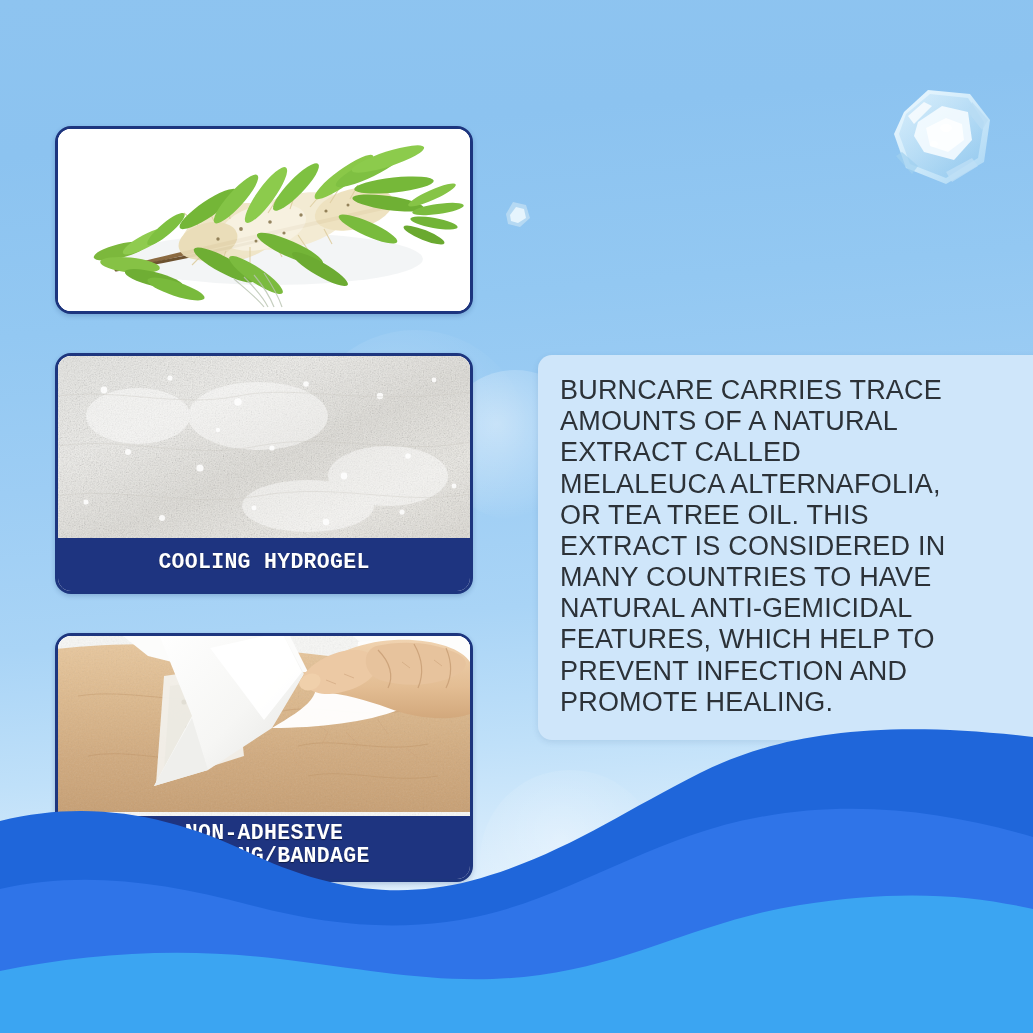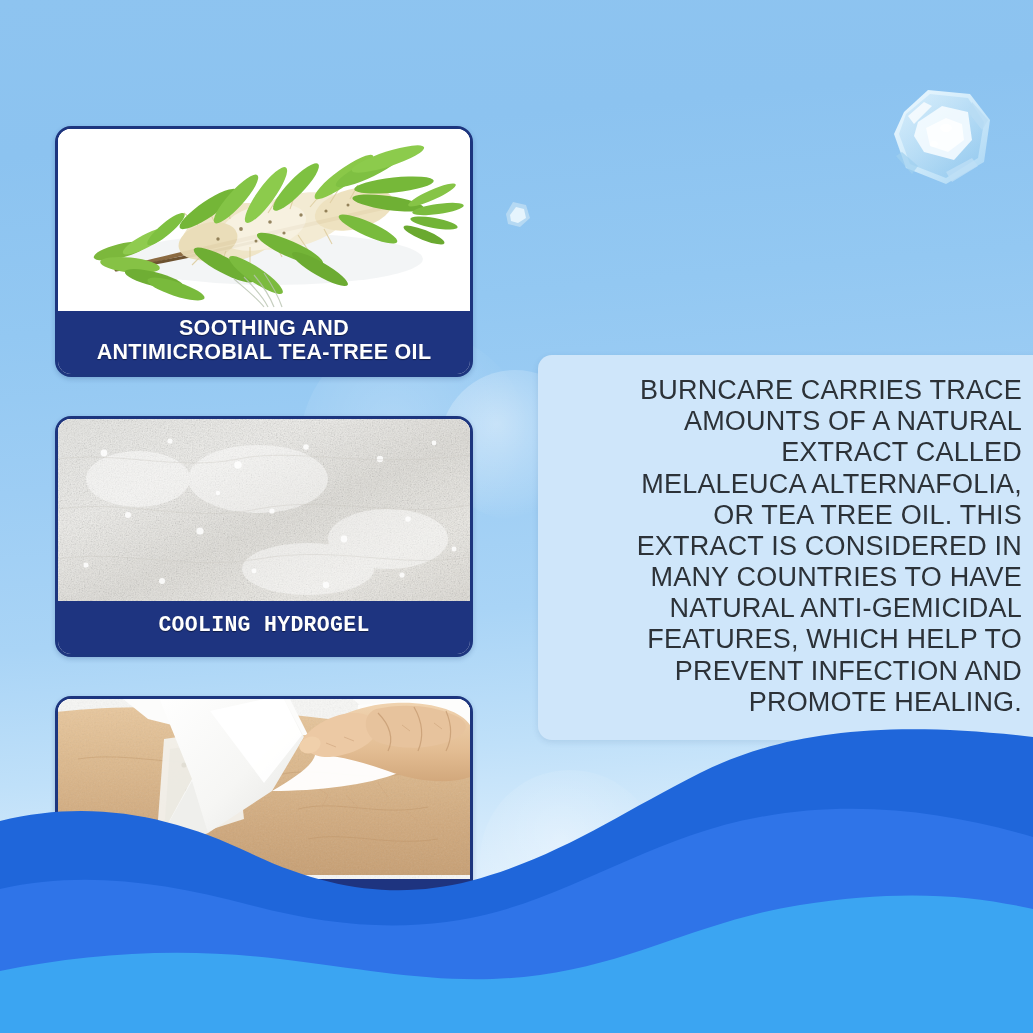--- a/index.html
+++ b/index.html
@@ -98,21 +98,20 @@
     border-radius:14px 0 0 14px;
     box-shadow:0 2px 6px rgba(30,70,120,.12);
   }
   .desc-text {
     color:#2c3238;
     font-size:27px;
     line-height:1.155;
     letter-spacing:.2px;
     font-weight:400;
     white-space:pre-line;
-    text-align:right;
   }
 </style>
 </head>
 <body>
 
 <div class="canvas">
 
   <div class="bubble b2"></div>
   <div class="bubble b1"></div>
   <div class="bubble b5"></div>
@@ -236,22 +235,20 @@
           </g>
 
           <g stroke="#b8c3b0" stroke-width="1.2" fill="none" opacity=".8">
             <path d="M176 150 C190 162 200 170 206 178"></path>
             <path d="M186 148 C198 160 206 170 210 178"></path>
             <path d="M196 146 C206 158 212 168 216 178"></path>
             <path d="M206 144 C214 156 220 166 224 178"></path>
           </g>
         </svg>
       </div>
-      <div class="label">SOOTHING AND
-ANTIMICROBIAL TEA-TREE OIL</div>
     </div>
 
     <div class="card" id="card-2">
       <div class="media">
         <svg viewBox="0 0 412 182" preserveAspectRatio="xMidYMid slice">
           <defs>
             <linearGradient id="hgBase" x1="0" y1="0" x2="1" y2="1">
               <stop offset="0%" stop-color="#e6e6e2"></stop>
               <stop offset="30%" stop-color="#efeeea"></stop>
               <stop offset="55%" stop-color="#dedcd6"></stop>

